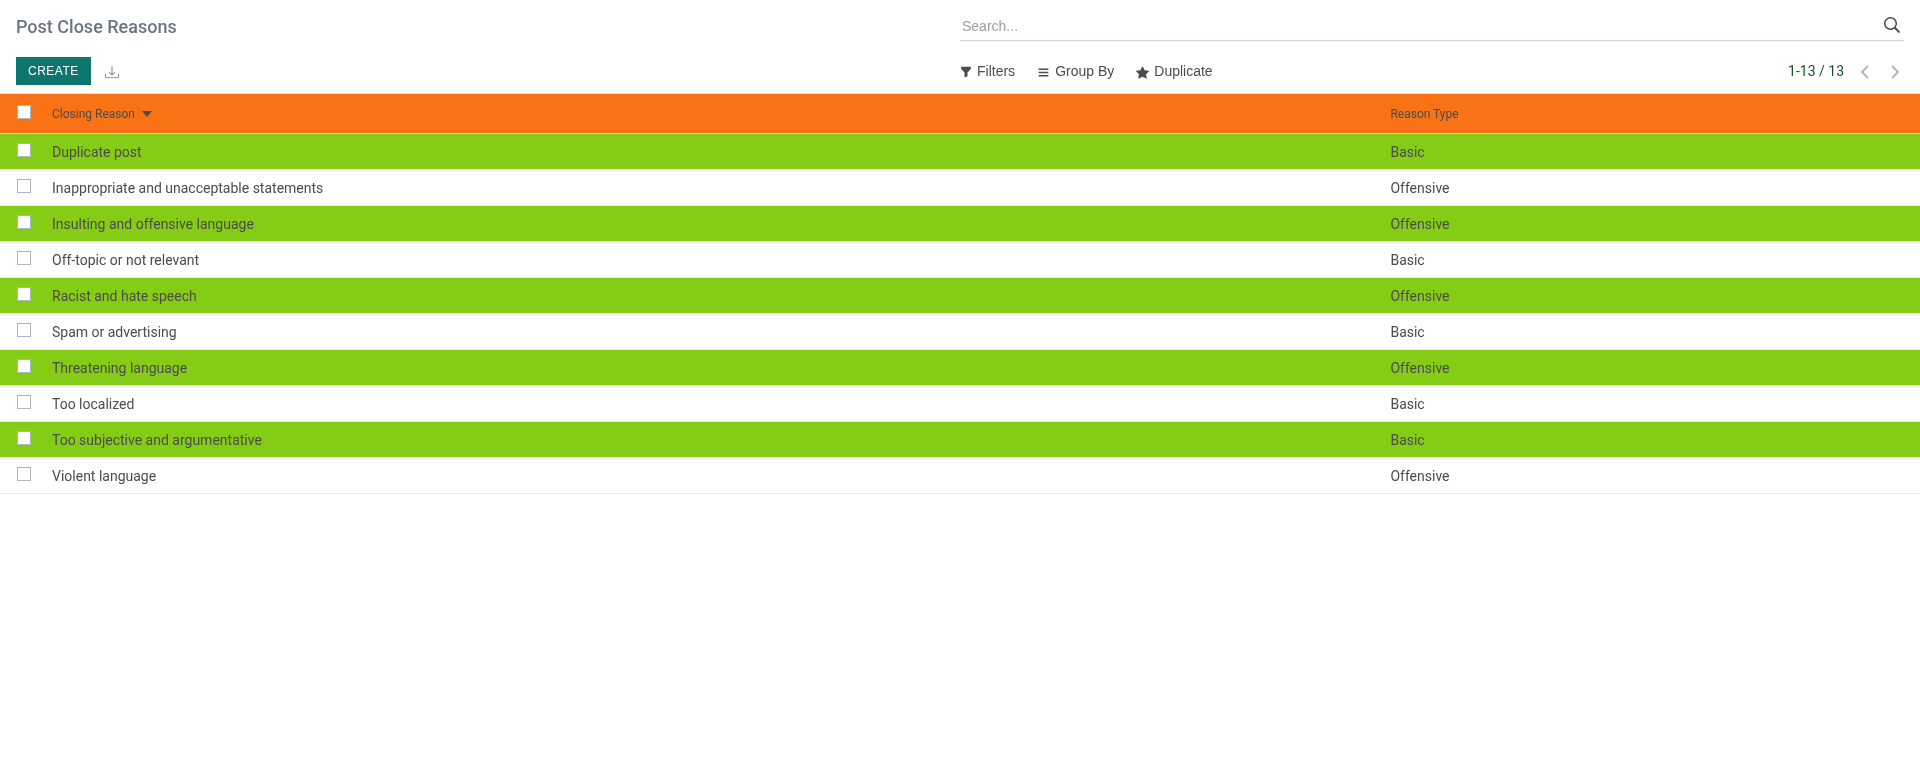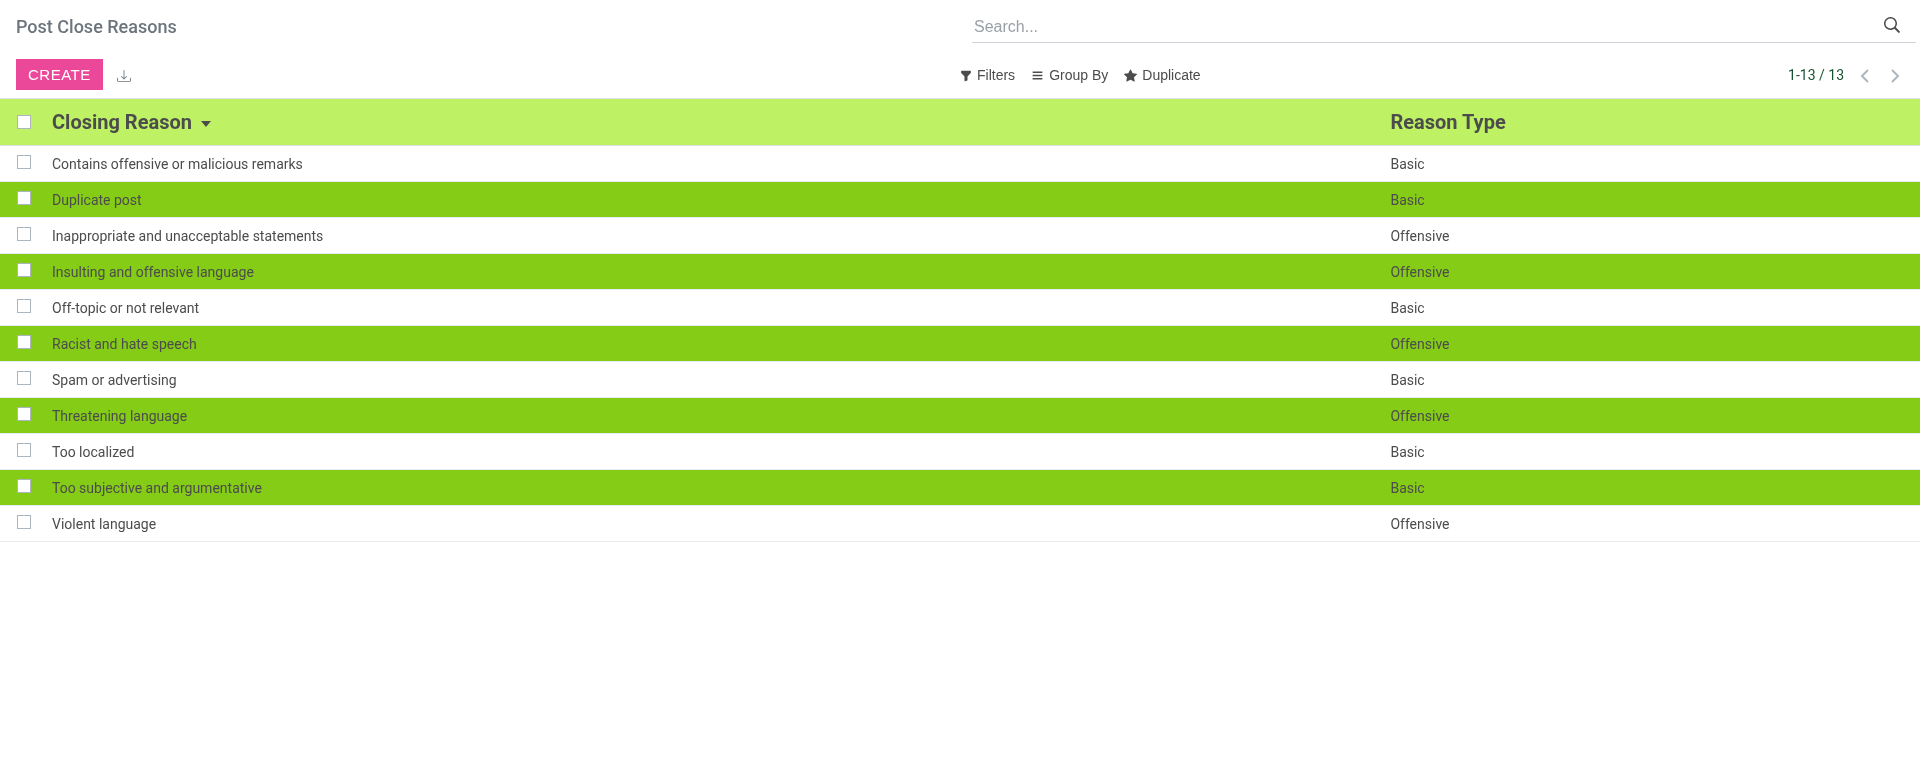--- a/index.html
+++ b/index.html
@@ -29,24 +29,23 @@
     }
     .search-container {
       width: 50%;
       position: relative;
     }
     .search-input {
       width: 100%;
       border: none;
       border-bottom: 1px solid #ced4da;
       padding: 6px 30px 6px 2px;
-      font-size: 16px;
+      font-size: 14px;
       outline: none;
       background: transparent;
-      margin-left: 12px;
     }
     .search-input::placeholder {
       color: #9aa0a6;
     }
     .search-icon {
       position: absolute;
       right: 4px;
       top: 4px;
       cursor: pointer;
       color: #4c4c4c;
@@ -57,44 +56,44 @@
       align-items: center;
       margin-top: 16px;
       padding-bottom: 8px;
     }
     .toolbar-left {
       display: flex;
       align-items: center;
       gap: 14px;
     }
     .create-btn {
-      background: #ec4899;
+      background: #0f766e;
       color: #ffffff;
       border: none;
       padding: 7px 12px;
-      font-size: 15px;
+      font-size: 12px;
       font-weight: 500;
       letter-spacing: 0.5px;
       cursor: pointer;
       text-transform: uppercase;
     }
     .download-icon {
       color: #6c757d;
       cursor: pointer;
       font-size: 15px;
     }
     .toolbar-right {
       display: flex;
       align-items: center;
       width: 50%;
       justify-content: space-between;
     }
     .filter-group {
       display: flex;
-      gap: 16px;
+      gap: 22px;
     }
     .filter-btn {
       display: inline-flex;
       align-items: center;
       gap: 5px;
       color: #4c4c4c;
       cursor: pointer;
       font-size: 14px;
       background: none;
       border: none;
@@ -117,26 +116,26 @@
     }
     .table-border-top {
       border-top: 1px solid #dee2e6;
     }
     table {
       width: 100%;
       border-collapse: collapse;
     }
     thead th {
       text-align: left;
-      font-weight: 700;
-      color: #4c4c4c;
-      font-size: 20px;
+      font-weight: 400;
+      color: #4c4c4c;
+      font-size: 12px;
       padding: 11px 8px;
       border-bottom: 1px solid #dee2e6;
-      background: #bef264;
+      background: #f97316;
     }
     .th-checkbox {
       width: 44px;
       padding-left: 17px;
     }
     .th-reason {
       width: auto;
     }
     .th-type {
       width: 28%;
@@ -260,25 +259,20 @@
                 <path d="M0 0l5 6 5-6z"></path>
               </svg>
           </span>
         </th>
         <th class="th-type">
           <span>Reason Type</span>
         </th>
       </tr>
     </thead>
     <tbody id="table-body">
-    <tr class="row-even">
-          <td class="td-checkbox"><span class="checkbox"></span></td>
-          <td>Contains offensive or malicious remarks</td>
-          <td>Basic</td>
-        </tr>
         <tr class="row-odd">
           <td class="td-checkbox"><span class="checkbox"></span></td>
           <td>Duplicate post</td>
           <td>Basic</td>
         </tr>
         <tr class="row-even">
           <td class="td-checkbox"><span class="checkbox"></span></td>
           <td>Inappropriate and unacceptable statements</td>
           <td>Offensive</td>
         </tr>

